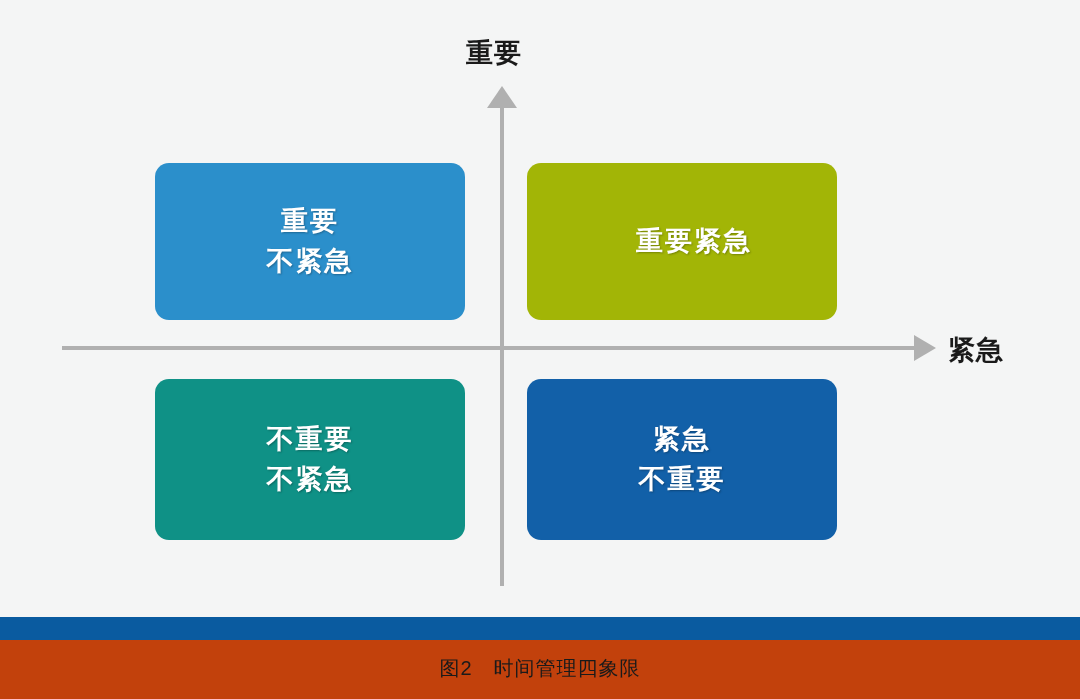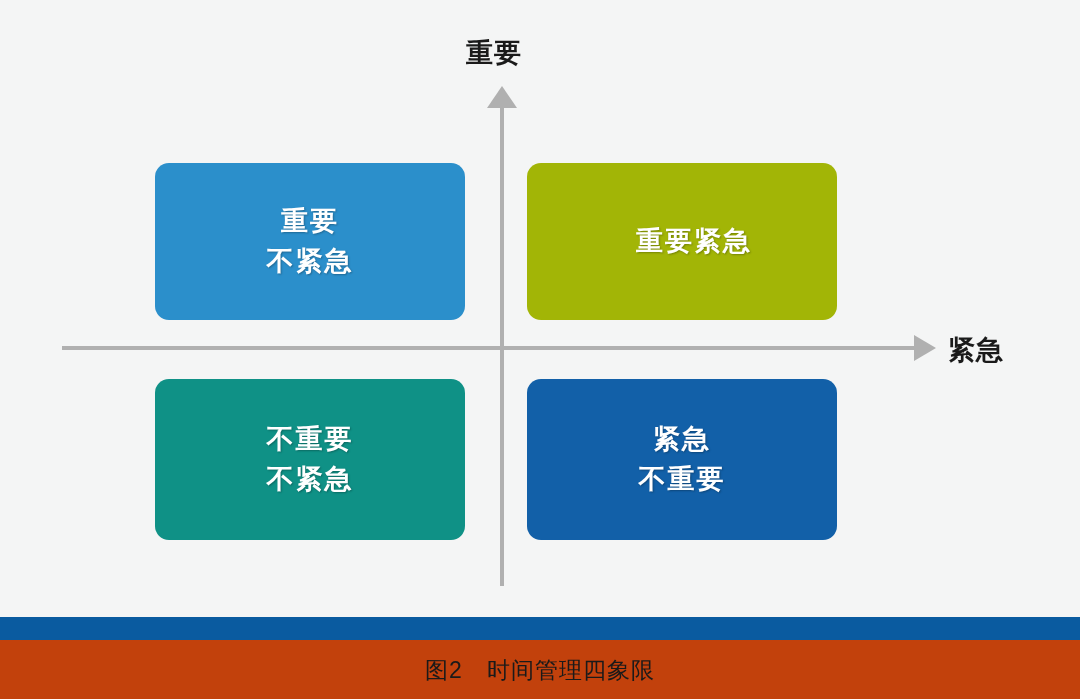--- a/index.html
+++ b/index.html
@@ -163,21 +163,21 @@
     background: #0a5ba0;
   }
 
   
   .caption {
     position: absolute;
     left: 0;
     top: 655px;
     width: 1080px;
     text-align: center;
-    font-size: 23px;
+    font-size: 20px;
     color: #1a1a1a;
     letter-spacing: 1px;
     white-space: pre;
   }
 </style>
 </head>
 <body>
 
 <div id="figure-root">
 

